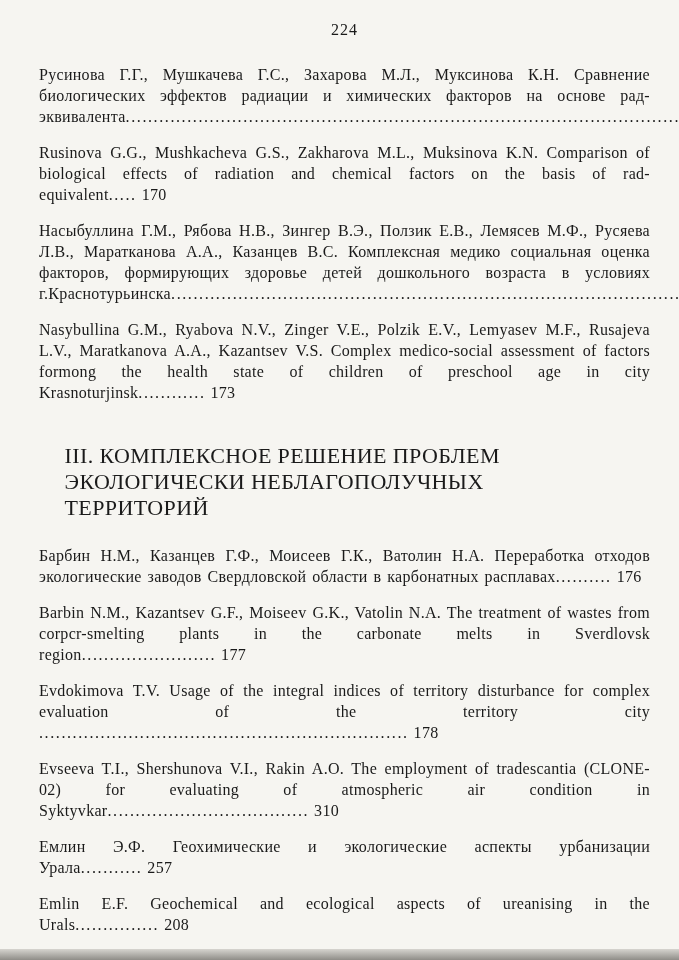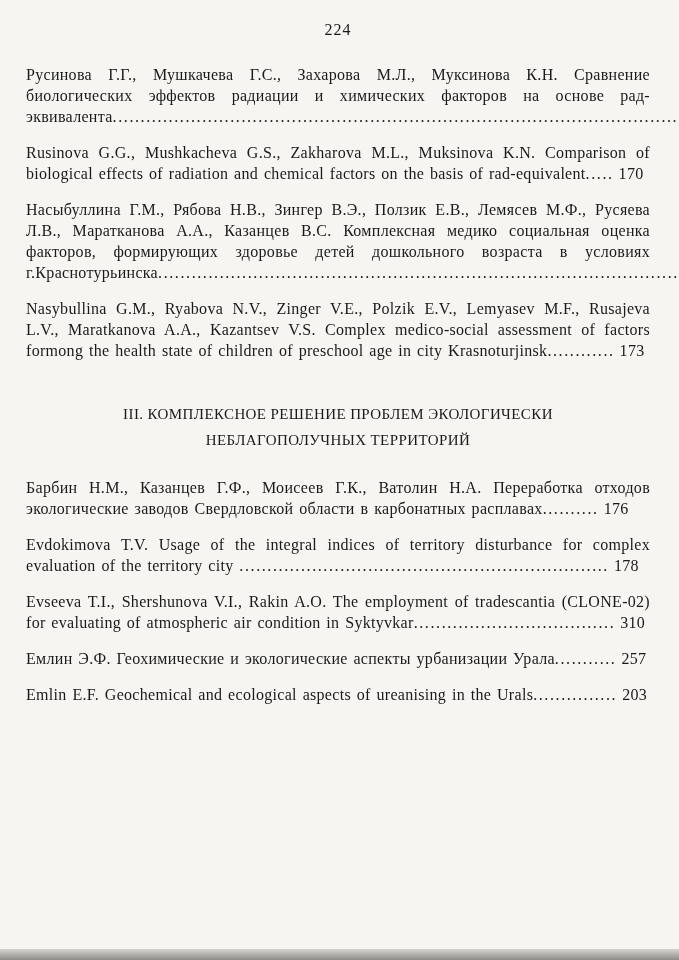--- a/index.html
+++ b/index.html
@@ -4,43 +4,42 @@
 <style>
   * { margin: 0; padding: 0; box-sizing: border-box; }
   html, body { width: 679px; height: 960px; }
   body {
     background: #f6f5f1;
     font-family: "Liberation Serif", "DejaVu Serif", serif;
     color: #1a1a1a;
     position: relative;
     overflow: hidden;
   }
-  .content { padding: 20px 29px 0 26px; }
+  .content { padding: 20px 29px 0 39px; }
   .page-number {
     text-align: center;
     font-size: 16px;
     line-height: 20px;
     letter-spacing: 1px;
     margin-bottom: 24px;
   }
   .entry {
     text-align: justify;
     font-size: 16px;
     line-height: 21px;
     letter-spacing: 0.3px;
     word-spacing: 1.5px;
     margin-bottom: 15px;
   }
   .dots { letter-spacing: 1.6px; }
   .pg { padding-left: 5px; white-space: nowrap; margin-top: 16px; }
   .heading {
-    font-size: 15px;
+    font-size: 22px;
     line-height: 26px;
     font-weight: normal;
-    text-align: center;
     max-width: 560px;
     margin: 40px auto 24px auto;
     letter-spacing: 0.4px;
   }
   .scan-edge {
     position: absolute;
     bottom: 0; left: 0;
     width: 100%; height: 11px;
     background: linear-gradient(to bottom, #d6d4cf, #8f8d88);
   }
@@ -59,27 +58,28 @@
     <p class="entry"><span>Rusinova G.G., Mushkacheva G.S., Zakharova M.L., Muksinova K.N. Comparison of biological effects of radiation and chemical factors on the basis of rad-equivalent</span><span class="dots">.....</span><span class="pg">170</span></p>
 
     <p class="entry"><span>Насыбуллина Г.М., Рябова Н.В., Зингер В.Э., Ползик Е.В., Лемясев М.Ф., Русяева Л.В., Маратканова А.А., Казанцев В.С. Комплексная медико социальная оценка факторов, формирующих здоровье детей дошкольного возраста в условиях г.Краснотурьинска</span><span class="dots">............................................................................................................................................................................................................................................................................................................</span></p>
 
     <p class="entry"><span>Nasybullina G.M., Ryabova N.V., Zinger V.E., Polzik E.V., Lemyasev M.F., Rusajeva L.V., Maratkanova A.A., Kazantsev V.S. Complex medico-social assessment of factors formong the health state of children of preschool age in city Krasnoturjinsk</span><span class="dots">............</span><span class="pg">173</span></p>
 
     <h2 class="heading">III. КОМПЛЕКСНОЕ РЕШЕНИЕ ПРОБЛЕМ ЭКОЛОГИЧЕСКИ НЕБЛАГОПОЛУЧНЫХ ТЕРРИТОРИЙ</h2>
 
     <p class="entry"><span>Барбин Н.М., Казанцев Г.Ф., Моисеев Г.К., Ватолин Н.А. Переработка отходов экологические заводов Свердловской области в карбонатных расплавах</span><span class="dots">..........</span><span class="pg">176</span></p>
 
+    <p class="entry"><span>Barbin N.M., Kazantsev G.F., Moiseev G.K., Vatolin N.A. The treatment of wastes from corpcr-smelting plants in the carbonate melts in Sverdlovsk region</span><span class="dots">........................</span><span class="pg">177</span></p>
 
 
     <p class="entry"><span>Evdokimova T.V. Usage of the integral indices of territory disturbance for complex evaluation of the territory city </span><span class="dots">..................................................................</span><span class="pg">178</span></p>
 
 
     <p class="entry"><span>Evseeva T.I., Shershunova V.I., Rakin A.O. The employment of tradescantia (CLONE-02) for evaluating of atmospheric air condition in Syktyvkar</span><span class="dots">....................................</span><span class="pg">310</span></p>
 
     <p class="entry"><span>Емлин Э.Ф. Геохимические и экологические аспекты урбанизации Урала</span><span class="dots">...........</span><span class="pg">257</span></p>
 
-    <p class="entry"><span>Emlin E.F. Geochemical and ecological aspects of ureanising in the Urals</span><span class="dots">...............</span><span class="pg">203</span></p>
+    <p class="entry"><span>Emlin E.F. Geochemical and ecological aspects of ureanising in the Urals</span><span class="dots">...............</span><span class="pg">208</span></p>
 
   </main>
 </div>
 
 <div class="scan-edge"></div>
 
 </body></html>

